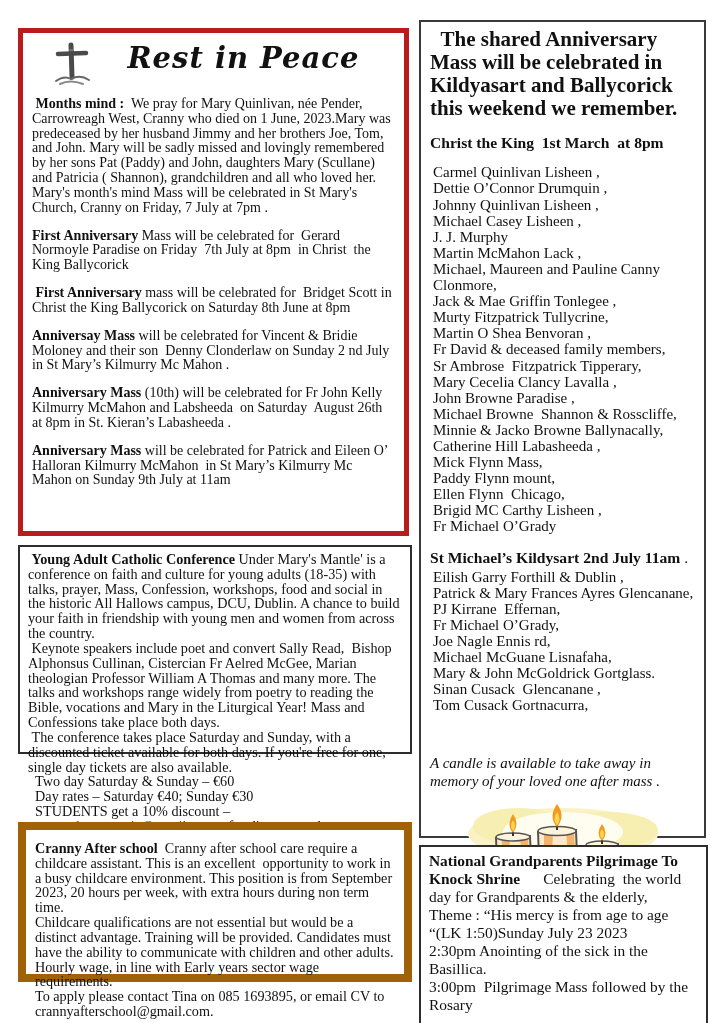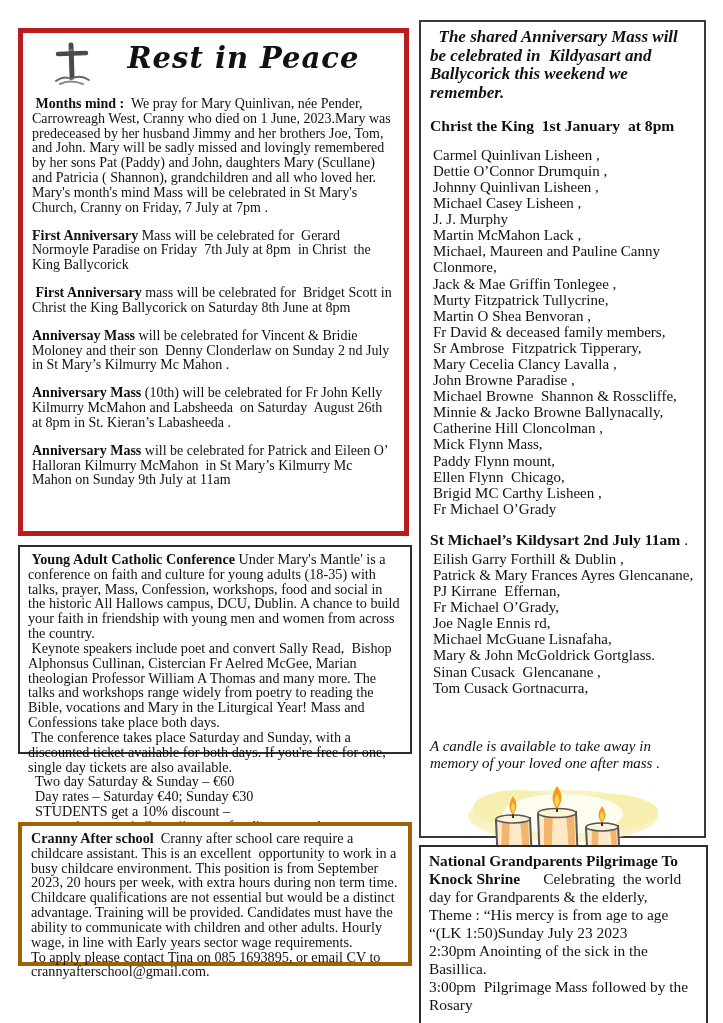--- a/index.html
+++ b/index.html
@@ -1,40 +1,40 @@
 <!DOCTYPE html>
 <html><head>
 <meta charset="utf-8">
 <style>
   html,body{margin:0;padding:0;background:#e9e9e9;}
   #canvas{position:relative;width:723px;height:1023px;background:#ffffff;
           font-family:"Liberation Serif","DejaVu Serif",serif;color:#111;overflow:hidden;}
   .box{position:absolute;box-sizing:border-box;background:#fff;}
   .box-rip{left:18px;top:28px;width:391px;height:508px;border:5px solid #b91c1c;padding:4px 9px 5px 9px;}
   .box-ya{left:18px;top:545px;width:394px;height:209px;border:2px solid #2d2d2d;padding:5px 8px;}
-  .box-cranny{left:18px;top:822px;width:394px;height:144px;border:4px solid #a16207;padding:5px 9px;}
+  .box-cranny{left:18px;top:822px;width:394px;height:160px;border:8px solid #a16207;padding:11px 9px;}
   .box-shared{left:419px;top:20px;width:287px;height:818px;border:2px solid #3a3a3a;padding:6px 8px 0 9px;}
   .box-gp{left:419px;top:845px;width:289px;height:198px;border:2px solid #2d2d2d;padding:5px 8px;}
 
   
   .rip-header{display:flex;align-items:flex-start;height:54px;margin-bottom:6px;}
   .cross-wrap{width:72px;padding-left:18px;padding-top:4px;flex:none;}
   .rip-title{flex:1;text-align:center;font-family:"DejaVu Serif",serif;
              font-weight:bold;font-style:italic;font-size:29px;letter-spacing:1px;
              padding-right:30px;padding-top:4px;}
 
   .para{margin:0 0 13px 0;font-size:14px;line-height:1.06;white-space:pre-wrap;}
   .para b{white-space:pre-wrap;}
   .flow{font-size:14.2px;line-height:1.045;white-space:pre-wrap;margin:0;}
   .flow b{white-space:pre-wrap;}
 
   .email-link{color:#0563c1;text-decoration:underline;cursor:pointer;}
 
   
-  .sm-intro{font-weight:bold;font-size:17px;line-height:1.1;white-space:pre-wrap;margin:0 8px 14px 0;font-style:italic;}
+  .sm-intro{font-weight:bold;font-size:21px;line-height:1.1;white-space:pre-wrap;margin:0 8px 14px 0;}
   .sm-heading{font-weight:bold;font-size:15.6px;margin:0 0 12px 0;white-space:pre-wrap;}
   .sm-heading .tail{font-weight:normal;}
   .name-list{font-size:15px;line-height:16.1px;padding-left:3px;}
   .name-line{white-space:pre-wrap;}
   .sm-gap{height:14px;}
   .candle-note{font-style:italic;font-size:15px;line-height:1.15;margin:42px 0 0 0;white-space:pre-wrap;}
   .candles{display:block;margin:6px auto 0 auto;}
 
   
   .gp-text{font-size:15.4px;line-height:1.17;white-space:pre-wrap;margin:0;}
@@ -80,39 +80,39 @@
   </div>
 
   <div class="box box-cranny">
     <p class="flow"><b>Cranny After school</b><span>  Cranny after school care require a childcare assistant. This is an excellent  opportunity to work in a busy childcare environment. This position is from September 2023, 20 hours per week, with extra hours during non term time.
 Childcare qualifications are not essential but would be a distinct ad­vantage. Training will be provided. Candidates must have the ability to communicate with children and other adults. Hourly wage, in line with Early years sector wage requirements.
 To apply please contact Tina on 085 1693895, or email CV to crannyafterschool@gmail.com.</span></p>
   </div>
 
   <div class="box box-shared">
     <p class="sm-intro">  The shared Anniversary Mass will be cel­ebrated in  Kildyasart and Ballycorick this weekend we remember.</p>
-    <p class="sm-heading">Christ the King  1st January  at 8pm</p>
+    <p class="sm-heading">Christ the King  1st March  at 8pm</p>
     <div class="name-list">
         <div class="name-line">Carmel Quinlivan Lisheen ,</div>
         <div class="name-line">Dettie O’Connor Drumquin ,</div>
         <div class="name-line">Johnny Quinlivan Lisheen ,</div>
         <div class="name-line">Michael Casey Lisheen ,</div>
         <div class="name-line">J. J. Murphy</div>
         <div class="name-line">Martin McMahon Lack ,</div>
         <div class="name-line">Michael, Maureen and Pauline Canny Clonmore,</div>
         <div class="name-line">Jack &amp; Mae Griffin Tonlegee ,</div>
         <div class="name-line">Murty Fitzpatrick Tullycrine,</div>
         <div class="name-line">Martin O Shea Benvoran ,</div>
         <div class="name-line">Fr David &amp; deceased family members,</div>
         <div class="name-line">Sr Ambrose  Fitzpatrick Tipperary,</div>
         <div class="name-line">Mary Cecelia Clancy Lavalla ,</div>
         <div class="name-line">John Browne Paradise ,</div>
         <div class="name-line">Michael Browne  Shannon &amp; Rosscliffe,</div>
         <div class="name-line">Minnie &amp; Jacko Browne Ballynacally,</div>
-        <div class="name-line">Catherine Hill Cloncolman ,</div>
+        <div class="name-line">Catherine Hill Labasheeda ,</div>
         <div class="name-line">Mick Flynn Mass,</div>
         <div class="name-line">Paddy Flynn mount,</div>
         <div class="name-line">Ellen Flynn  Chicago,</div>
         <div class="name-line">Brigid MC Carthy Lisheen ,</div>
         <div class="name-line">Fr Michael O’Grady</div>
       </div>
     <div class="sm-gap"></div>
     <p class="sm-heading" style="margin-bottom:2px;"><span>St Michael’s Kildysart 2nd July 11am</span><span class="tail"> .</span></p>
     <div class="name-list">
         <div class="name-line">Eilish Garry Forthill &amp; Dublin ,</div>

